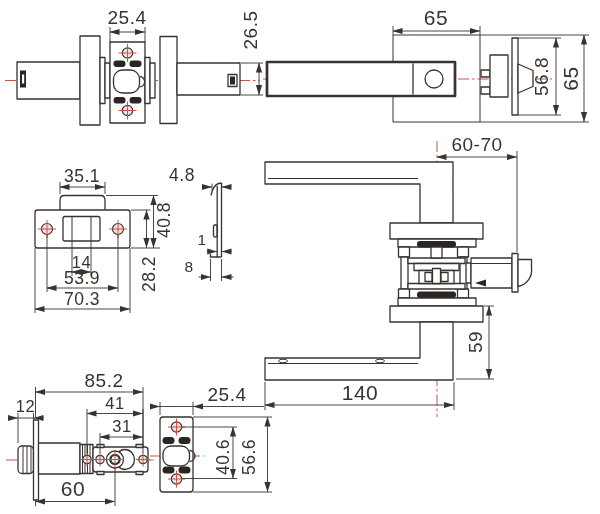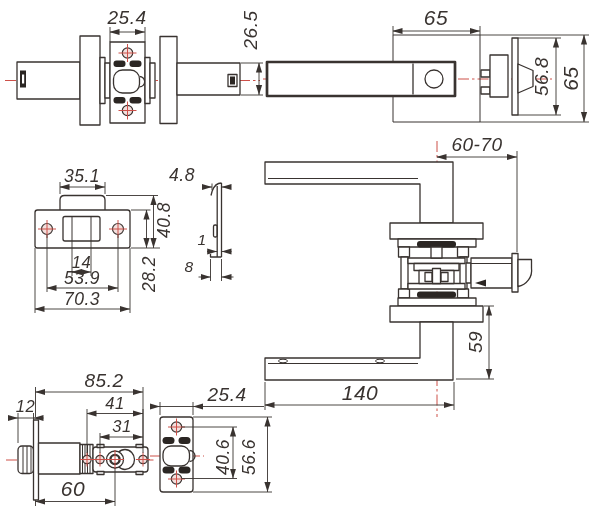--- a/index.html
+++ b/index.html
@@ -1,20 +1,20 @@
 <!DOCTYPE html>
 <html style="--background: #ffffff; --ink: #393330; --centerline_red: #cd5049; --screw_hole_fill: #f3dfdd; --solid_fill: #2b2623;"><head>
 <meta charset="utf-8">
 <style>
   :root{
     --background:#ffffff; --ink:#393330; --centerline_red:#cd5049;
     --screw_hole_fill:#f3dfdd; --solid_fill:#2b2623;
   }
   html,body{margin:0;padding:0;background:var(--background);}
-  .canvas{position:relative;width:600px;height:514px;background:var(--background);overflow:hidden;font-style:italic;}
+  .canvas{position:relative;width:600px;height:514px;background:var(--background);overflow:hidden;}
   svg{display:block;}
   .p{stroke:var(--ink);fill:none;stroke-width:1.3;stroke-linejoin:round;}
   .pw{stroke:var(--ink);fill:var(--background);stroke-width:1.3;stroke-linejoin:round;}
   .thick{stroke:var(--ink);fill:var(--background);stroke-width:2.7;stroke-linejoin:round;}
   .thin{stroke-width:1;}
   .d{stroke:var(--ink);fill:none;stroke-width:0.9;}
   .cl{stroke:var(--centerline_red);fill:none;stroke-width:1;stroke-dasharray:11 3 2.5 3;}
   .clv{stroke:var(--centerline_red);fill:none;stroke-width:1;stroke-dasharray:5 2 1.5 2;}
   .cr{stroke:var(--centerline_red);fill:none;stroke-width:1;}
   .blk{fill:var(--solid_fill);stroke:none;}

